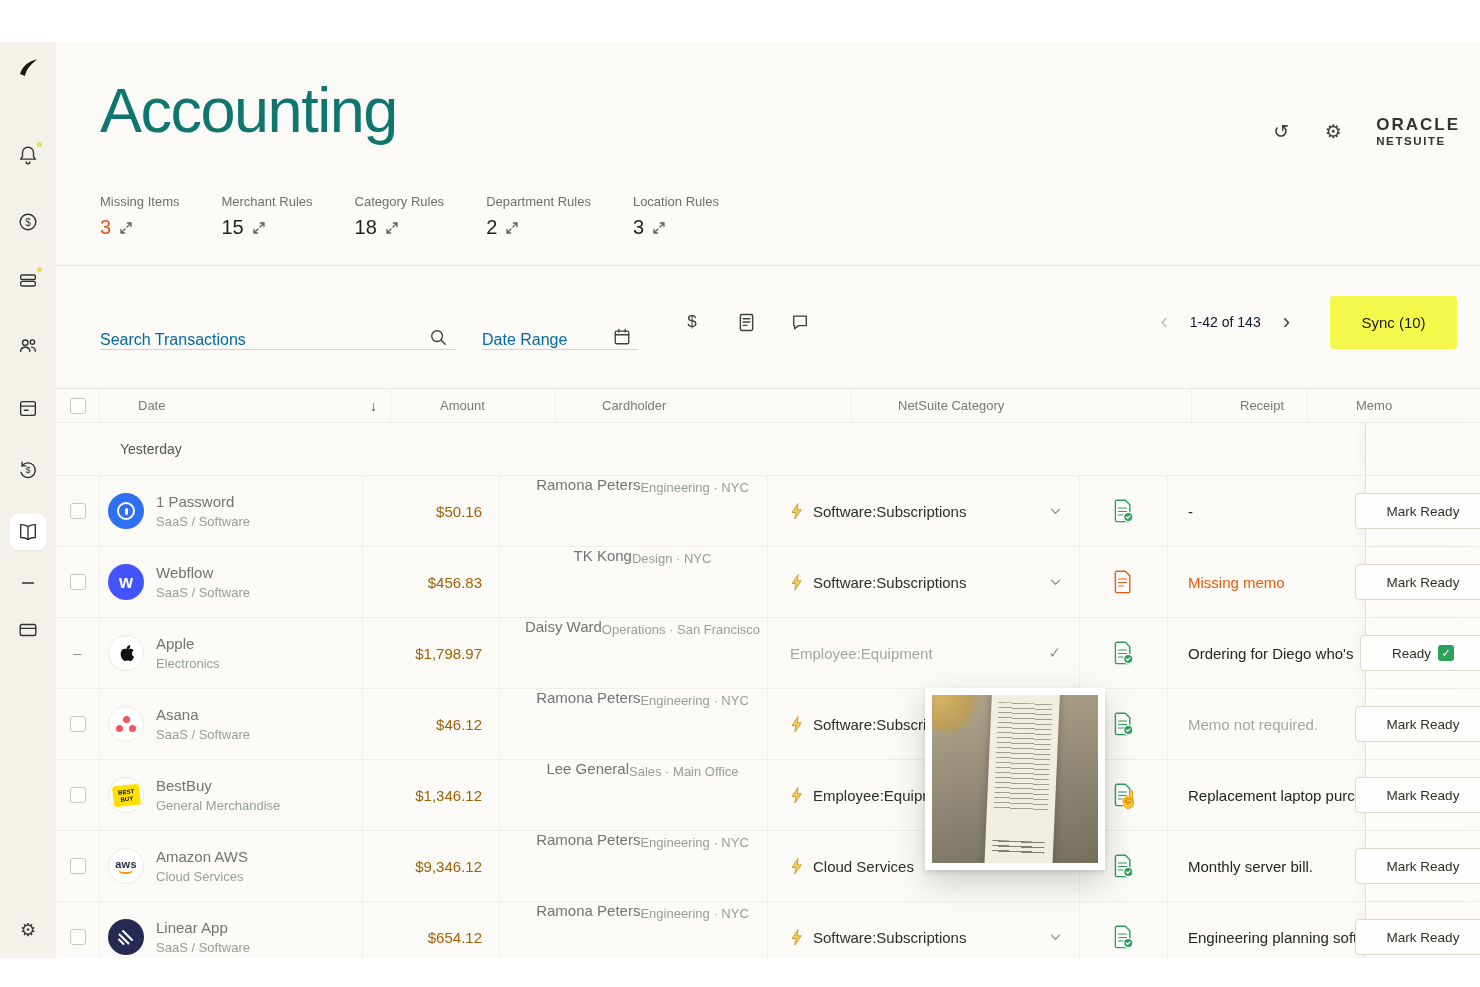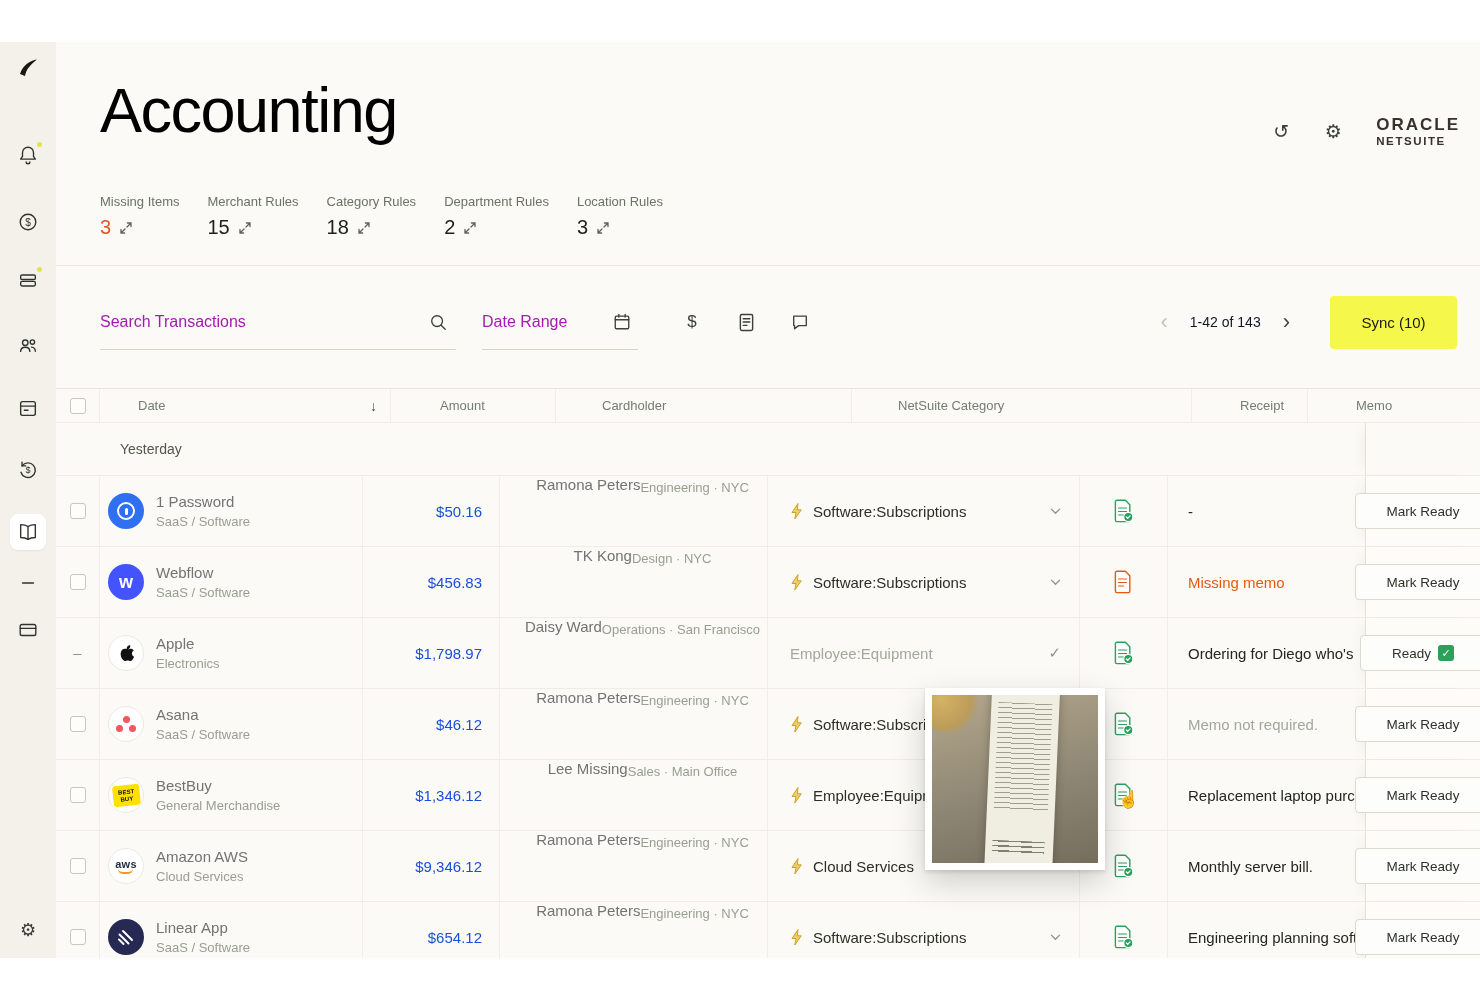--- a/index.html
+++ b/index.html
@@ -16,41 +16,41 @@
                align-items:center; justify-content:center; color:#2f332e; cursor:pointer; }
   .side-item svg { stroke:#2f332e; fill:none; stroke-width:1.5; stroke-linecap:round; stroke-linejoin:round; }
   .side-item .dot { position:absolute; top:-3px; right:-4px; width:9px; height:9px; border-radius:50%;
                     background:#dfe44e; border:2px solid #f3f1ea; }
   .side-active { position:absolute; left:10px; width:36px; height:36px; background:#ffffff;
                  border-radius:8px; box-shadow:0 1px 2px rgba(0,0,0,.06); }
   .glyph { font-size:18px; line-height:1; color:#3a3e38; }
 
   
   .page-title { position:absolute; left:44px; top:32px; font-size:63px; font-weight:500;
-                letter-spacing:-1.5px; color:#000000; }
+                letter-spacing:-1.5px; color:#0f766e; }
   .title-actions { position:absolute; top:74px; right:20px; display:flex; align-items:center; gap:26px; }
   .icon-btn { width:26px; height:26px; display:flex; align-items:center; justify-content:center;
               color:#3a3e38; cursor:pointer; font-size:19px; }
   .brand { text-align:left; color:#36322d; line-height:1.1; margin-left:4px; }
   .brand .l1 { font-size:17px; font-weight:700; letter-spacing:2px; }
   .brand .l2 { font-size:11.5px; font-weight:700; letter-spacing:1.6px; }
 
   
-  .stats { position:absolute; left:44px; top:152px; display:flex; gap:28px; }
+  .stats { position:absolute; left:44px; top:152px; display:flex; gap:42px; }
   .stat .slabel { font-size:13px; color:#6a7365; }
   .stat .svalue { margin-top:7px; display:flex; align-items:center; gap:9px; font-size:20px; color:#1d211b; }
   .stat.alert .num { color:#e55324; }
   .expand-ic svg { stroke:#5c635a; fill:none; stroke-width:1.3; stroke-linecap:round; }
 
   .divider { position:absolute; left:0; right:0; top:223px; border-top:1px solid #ebe8e0; }
 
   
   .toolbar { position:absolute; left:44px; right:23px; top:252px; height:56px; display:flex; align-items:center; }
-  .field { height:100%; display:flex; align-items:center; border-bottom:1px solid #d7d4c8;
-           font-size:16px; color:#a21caf; cursor:text; }
+  .field { height:100%; display:flex; align-items:flex-end; border-bottom:1px solid #d7d4c8;
+           font-size:16px; color:#0369a1; cursor:text; }
   .field-search { width:356px; justify-content:space-between; padding-right:6px; }
   .field-date { width:156px; margin-left:26px; justify-content:space-between; padding-right:4px; cursor:pointer; }
   .tool-ic { width:24px; height:24px; display:flex; align-items:center; justify-content:center;
              color:#3c423a; cursor:pointer; }
   .tool-ic svg { stroke:#3c423a; fill:none; stroke-width:1.5; stroke-linecap:round; stroke-linejoin:round; }
   .tool-group { display:flex; align-items:center; gap:30px; margin-left:42px; }
   .dollar-glyph { font-size:17px; color:#3c423a; }
   .spacer { flex:1; }
   .pager { display:flex; align-items:center; gap:22px; margin-right:40px; }
   .pg-prev { font-size:22px; color:#c6c2b4; cursor:pointer; line-height:1; }
@@ -77,21 +77,21 @@
   .hpad-sm { padding-left:21px; }
 
   .group-row { height:53px; }
   .group-row .c-label { display:flex; align-items:center; font-size:14px; color:#52584c; padding-left:20px; border-right:none; }
   .group-row .cell { border-right:none; }
 
   .datarow { height:71px; }
   .c-merchant { display:flex; align-items:center; gap:12px; padding-left:8px; }
   .mname { font-size:15px; color:#737373; display:block; }
   .msub  { font-size:13px; color:#989f92; display:block; margin-top:4px; }
-  .c-amount { display:flex; align-items:center; justify-content:flex-end; padding-right:17px; font-size:15px; color:#1d4ed8; }
+  .c-amount { display:flex; align-items:center; justify-content:flex-end; padding-right:17px; font-size:15px; color:#a16207; }
   .c-card { display:flex; flex-direction:row; justify-content:center; padding-left:18px; }
   .c-cat { display:flex; align-items:center; gap:10px; padding-left:22px; padding-right:18px;
            font-size:15px; color:#2b2f26; cursor:pointer; }
   .c-cat.muted { color:#a2a89c; cursor:default; }
   .cat-end { margin-left:auto; display:flex; align-items:center; color:#8d948a; }
   .check-glyph { font-size:15px; color:#8d948a; }
   .c-receipt { display:flex; align-items:center; justify-content:center; }
   .receipt-icon { cursor:pointer; display:flex; }
   .c-memo { display:flex; align-items:center; padding-left:20px; padding-right:10px; font-size:15px; color:#23271f;
             white-space:nowrap; overflow:hidden; cursor:text; }
@@ -552,21 +552,21 @@
         <span class="mlogo lg-light">
             <span class="bb-tag">BEST BUY</span>
           </span>
         <span>
             <span class="mname">BestBuy</span>
               <span class="msub">General Merchandise</span>
           </span>
       </div>
       <div class="cell c-amount">$1,346.12</div>
       <div class="cell c-card">
-        <span class="mname">Lee Missing</span>
+        <span class="mname">Lee General</span>
         <span class="msub">Sales · Main Office</span>
       </div>
       <div class="cell c-cat">
         <svg width="13" height="17" viewBox="0 0 13 17">
             <path d="M8 .5 2 9.5h4L4.8 16 11.3 6.8h-4Z" fill="#f3cd5f" stroke="#c9a233" stroke-width="1"></path>
           </svg>
         <span>Employee:Equipment</span>
         <span class="cat-end">
             <svg width="11" height="7" viewBox="0 0 12 8">
               <path d="M1 1l5 5 5-5" fill="none" stroke="#8d948a" stroke-width="1.5"></path>

